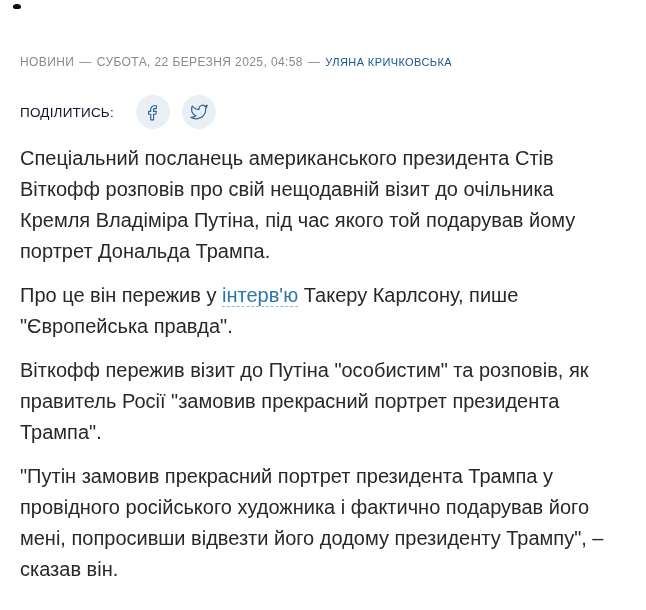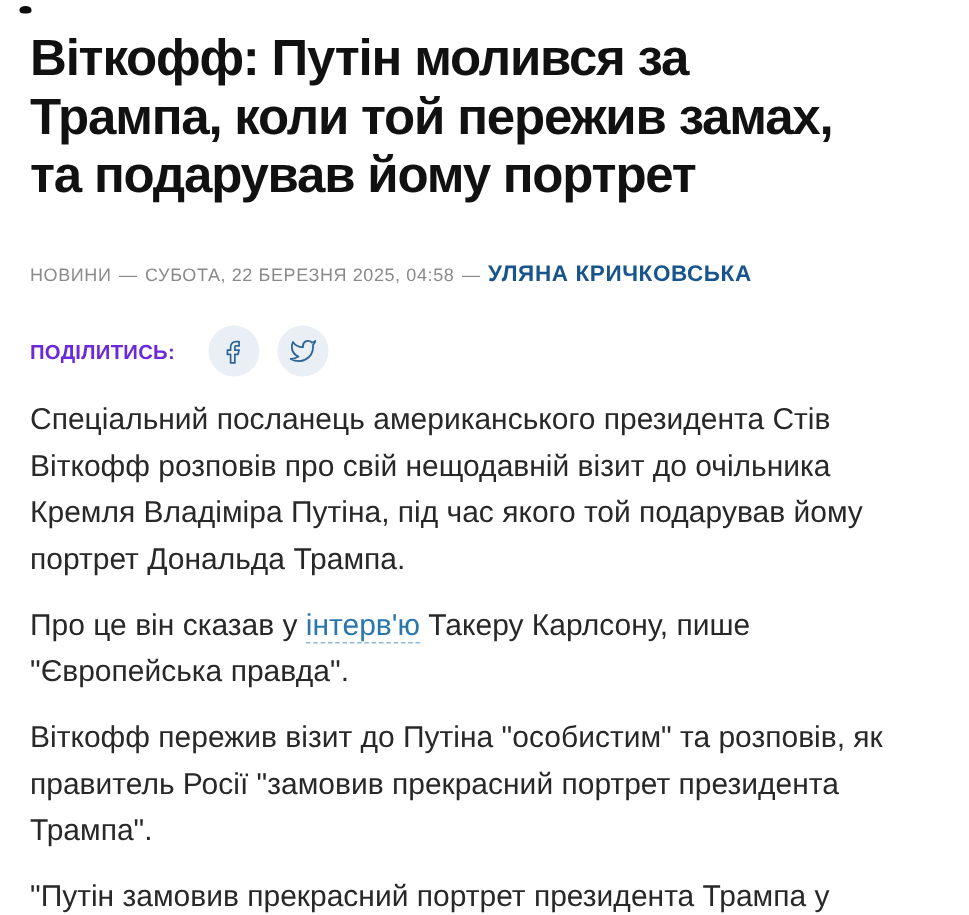--- a/index.html
+++ b/index.html
@@ -45,36 +45,36 @@
     color: #8a8a8a;
     white-space: nowrap;
   }
   .meta-row .section-link {
     color: #8a8a8a;
     text-decoration: none;
     cursor: pointer;
   }
   .meta-row .author-link {
     color: #19558d;
-    font-weight: 700;
+    font-weight: 400;
     text-decoration: none;
     cursor: pointer;
-    font-size: 15px;
+    font-size: 11px;
   }
   .share-row {
     display: flex;
     align-items: center;
     margin-top: 26px;
     height: 34px;
   }
   .share-label {
     font-size: 13.5px;
-    font-weight: 700;
+    font-weight: 400;
     letter-spacing: 0.2px;
-    color: #6d28d9;
+    color: #0f172a;
     margin-right: 22px;
   }
   .share-btn {
     width: 34px;
     height: 34px;
     border-radius: 50%;
     border: none;
     background: #e9eff5;
     color: #2c6496;
     display: inline-flex;
@@ -105,21 +105,20 @@
 </style>
 </head>
 <body>
 
 <div class="page">
 
   <span class="top-artifact"></span>
 
   <div class="content">
 
-    <h1 class="headline">Віткофф: Путін молився за Трампа, коли той пережив замах, та подарував йому портрет</h1>
 
     <div class="meta-row">
       <a class="section-link">НОВИНИ</a>
       <span>—</span>
       <span>СУБОТА, 22 БЕРЕЗНЯ 2025, 04:58</span>
       <span>—</span>
       <a class="author-link">УЛЯНА КРИЧКОВСЬКА</a>
     </div>
 
     <div class="share-row">
@@ -138,21 +137,21 @@
           <svg width="18" height="18" viewBox="0 0 24 24" aria-hidden="true">
             <path d="M23 3a10.9 10.9 0 0 1-3.14 1.53 4.48 4.48 0 0 0-7.86 3v1A10.66 10.66 0 0 1 3 4s-4 9 5 13a11.64 11.64 0 0 1-7 2c9 5 20 0 20-11.5a4.5 4.5 0 0 0-.08-.83A7.72 7.72 0 0 0 23 3z" fill="none" stroke="currentColor" stroke-width="1.6" stroke-linecap="round" stroke-linejoin="round"></path>
           </svg>
         </span>
       </button>
     </div>
 
     <article class="body">
       <p>Спеціальний посланець американського президента Стів Віткофф розповів про свій нещодавній візит до очільника Кремля Владіміра Путіна, під час якого той подарував йому портрет Дональда Трампа.</p>
 
-      <p><span>Про це він сказав у </span><a class="inline-link">інтерв'ю</a><span> Такеру Карлсону, пише "Європейська правда".</span></p>
+      <p><span>Про це він пережив у </span><a class="inline-link">інтерв'ю</a><span> Такеру Карлсону, пише "Європейська правда".</span></p>
 
       <p>Віткофф пережив візит до Путіна "особистим" та розповів, як правитель Росії "замовив прекрасний портрет президента Трампа".</p>
 
       <p>"Путін замовив прекрасний портрет президента Трампа у провідного російського художника і фактично подарував його мені, попросивши відвезти його додому президенту Трампу", – сказав він.</p>
     </article>
 
   </div>
 </div>
 
 </body></html>

